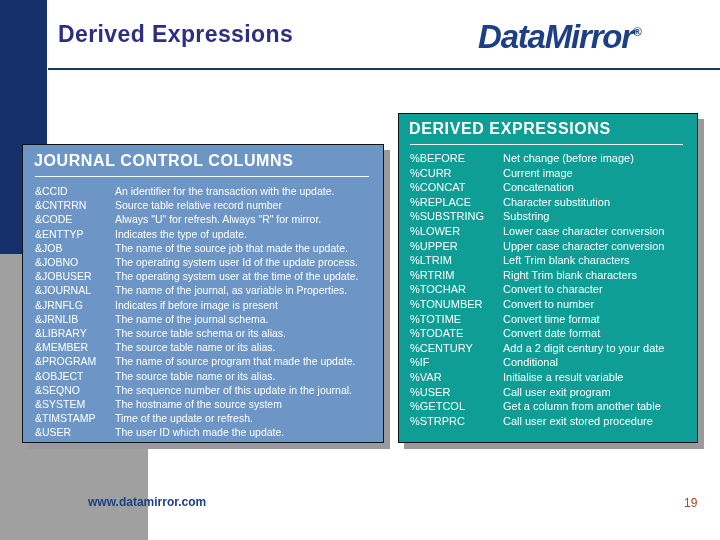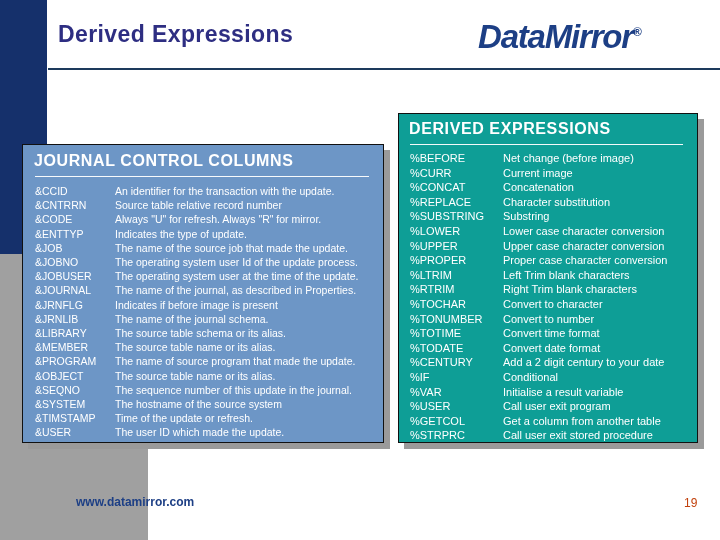--- a/index.html
+++ b/index.html
@@ -165,21 +165,21 @@
     font-size: 11px;
     line-height: 14.6px;
   }
   #derived-panel .row .key {
     width: 93px;
   }
 
   
   .footer-url {
     position: absolute;
-    left: 76px;
+    left: 88px;
     top: 495px;
     font-size: 12px;
     font-weight: bold;
     color: #1d3f85;
     white-space: nowrap;
   }
   .footer-page {
     position: absolute;
     left: 684px;
     top: 496px;
@@ -229,21 +229,21 @@
         <div class="row">
           <span class="key">&amp;JOBNO</span>
           <span class="desc">The operating system user Id of the update process.</span>
         </div>
         <div class="row">
           <span class="key">&amp;JOBUSER</span>
           <span class="desc">The operating system user at the time of the update.</span>
         </div>
         <div class="row">
           <span class="key">&amp;JOURNAL</span>
-          <span class="desc">The name of the journal, as described in Properties.</span>
+          <span class="desc">The name of the journal, as variable in Properties.</span>
         </div>
         <div class="row">
           <span class="key">&amp;JRNFLG</span>
           <span class="desc">Indicates if before image is present</span>
         </div>
         <div class="row">
           <span class="key">&amp;JRNLIB</span>
           <span class="desc">The name of the journal schema.</span>
         </div>
         <div class="row">
@@ -307,24 +307,20 @@
         </div>
         <div class="row">
           <span class="key">%LOWER</span>
           <span class="desc">Lower case character conversion</span>
         </div>
         <div class="row">
           <span class="key">%UPPER</span>
           <span class="desc">Upper case character conversion</span>
         </div>
         <div class="row">
-          <span class="key">%PROPER</span>
-          <span class="desc">Proper case character conversion</span>
-        </div>
-        <div class="row">
           <span class="key">%LTRIM</span>
           <span class="desc">Left Trim blank characters</span>
         </div>
         <div class="row">
           <span class="key">%RTRIM</span>
           <span class="desc">Right Trim blank characters</span>
         </div>
         <div class="row">
           <span class="key">%TOCHAR</span>
           <span class="desc">Convert to character</span>

